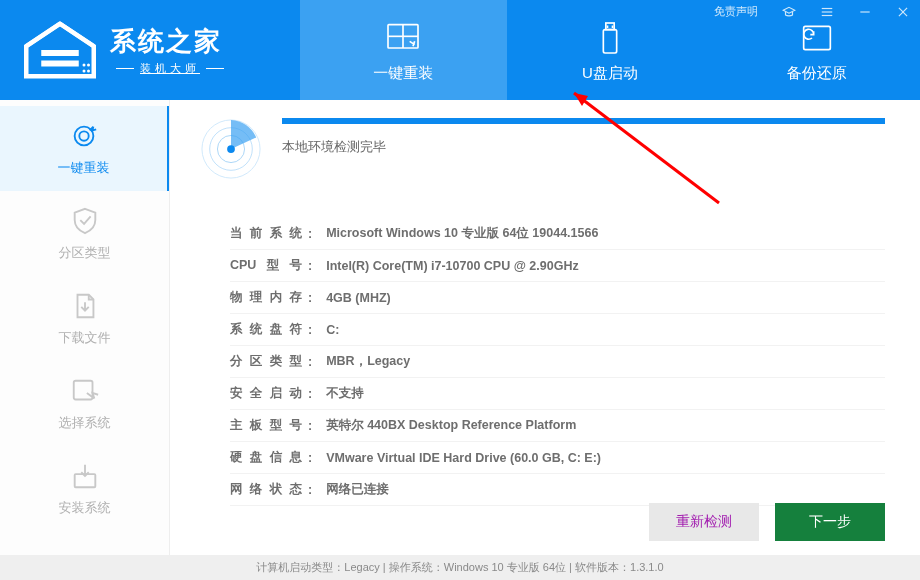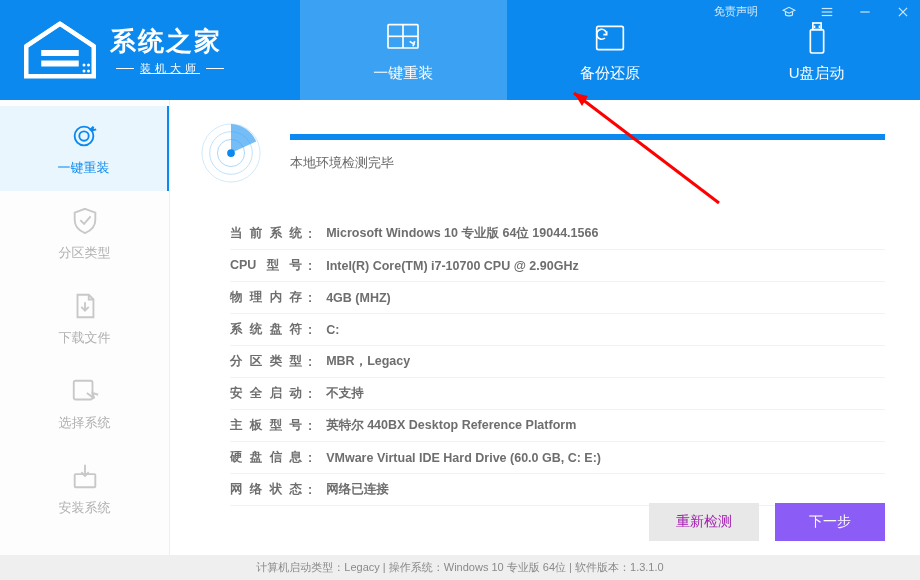--- a/index.html
+++ b/index.html
@@ -23,36 +23,36 @@
 .titlebar-btn { cursor: pointer; display: inline-flex; align-items: center; }
 
 .body { display: flex; height: 455px; }
 .sidebar { width: 170px; background: #fdfdfd; border-right: 1px solid #eee; display: flex; flex-direction: column; padding-top: 6px; }
 .side-item { height: 85px; display: flex; flex-direction: column; align-items: center; justify-content: center; color: #b0b0b0; cursor: pointer; }
 .side-item.active { background: #eaf6fe; color: #0b89ef; border-right: 2px solid #0b89ef; }
 .side-icon { width: 30px; height: 30px; margin-bottom: 8px; }
 .side-label { font-size: 13px; }
 
 .main { flex: 1; padding: 18px 35px 10px 30px; position: relative; }
-.scan-row { display: flex; align-items: center; gap: 28px; height: 70px; }
+.scan-row { display: flex; align-items: flex-start; gap: 20px; height: 70px; }
 .scan-icon { width: 62px; height: 62px; }
 .scan-col { flex: 1; }
 .progress { height: 6px; background: #0b89ef; width: 100%; }
 .scan-text { font-size: 13px; color: #666; margin-top: 14px; }
 
 .info-table { margin-top: 30px; padding-left: 30px; font-weight: bold; }
 .info-row { display: flex; align-items: center; height: 32px; border-bottom: 1px solid #f2f2f2; font-size: 12.5px; }
 .info-label { width: 72px; color: #6e6e6e; text-align-last: justify; margin-right: 6px; }
 .info-colon { color: #6e6e6e; margin-right: 14px; }
 .info-value { color: #6e6e6e; }
 
 .actions { position: absolute; bottom: 14px; right: 35px; display: flex; gap: 16px; }
 .btn { width: 110px; height: 38px; display: flex; align-items: center; justify-content: center; font-size: 14px; cursor: pointer; border: none; }
 .btn-gray { background: #e8e8e8; color: #a21caf; }
-.btn-blue { background: #8b5cf6; color: #fff; }
+.btn-blue { background: #15803d; color: #fff; }
 
 .footer { height: 25px; background: #efefef; display: flex; align-items: center; justify-content: center; font-size: 11px; color: #8a8a8a; }
 
 .arrow { position: absolute; top: 88px; left: 554px; pointer-events: none; z-index: 10; }
 </style>
 </head>
 <body>
 
 <div class="header">
   <div class="titlebar">
@@ -106,33 +106,33 @@
       <svg class="tab-icon" viewBox="0 0 48 48" fill="none" stroke="#fff" stroke-width="2">
           <rect x="6" y="8" width="36" height="28" rx="1"></rect>
           <line x1="24" y1="8" x2="24" y2="36"></line>
           <line x1="6" y1="22" x2="42" y2="22"></line>
           <path d="M32 28 l6 4 M38 28 l-2 6" stroke-width="2"></path>
         </svg>
       <span class="tab-label">一键重装</span>
     </div>
     <div class="tab">
       <svg class="tab-icon" viewBox="0 0 48 48" fill="none" stroke="#fff" stroke-width="2">
-          <rect x="8" y="10" width="32" height="28" rx="2"></rect>
-          <path d="M18 24 a6 6 0 1 1 2 -4 M20 16 l0 4 l-4 0"></path>
-        </svg>
-      <span class="tab-label">备份还原</span>
-    </div>
-    <div class="tab">
-      <svg class="tab-icon" viewBox="0 0 48 48" fill="none" stroke="#fff" stroke-width="2">
           <rect x="16" y="14" width="16" height="28" rx="2"></rect>
           <rect x="19" y="6" width="10" height="8"></rect>
           <line x1="21" y1="9" x2="21" y2="12"></line>
           <line x1="27" y1="9" x2="27" y2="12"></line>
         </svg>
       <span class="tab-label">U盘启动</span>
+    </div>
+    <div class="tab">
+      <svg class="tab-icon" viewBox="0 0 48 48" fill="none" stroke="#fff" stroke-width="2">
+          <rect x="8" y="10" width="32" height="28" rx="2"></rect>
+          <path d="M18 24 a6 6 0 1 1 2 -4 M20 16 l0 4 l-4 0"></path>
+        </svg>
+      <span class="tab-label">备份还原</span>
     </div>
   </div>
 </div>
 
 <svg class="arrow" width="180" height="130">
     <line x1="20" y1="5" x2="165" y2="115" stroke="#ff0000" stroke-width="3"></line>
     <polygon points="20,5 34,8 28,18" fill="#ff0000"></polygon>
   </svg>
 
 <div class="body">

